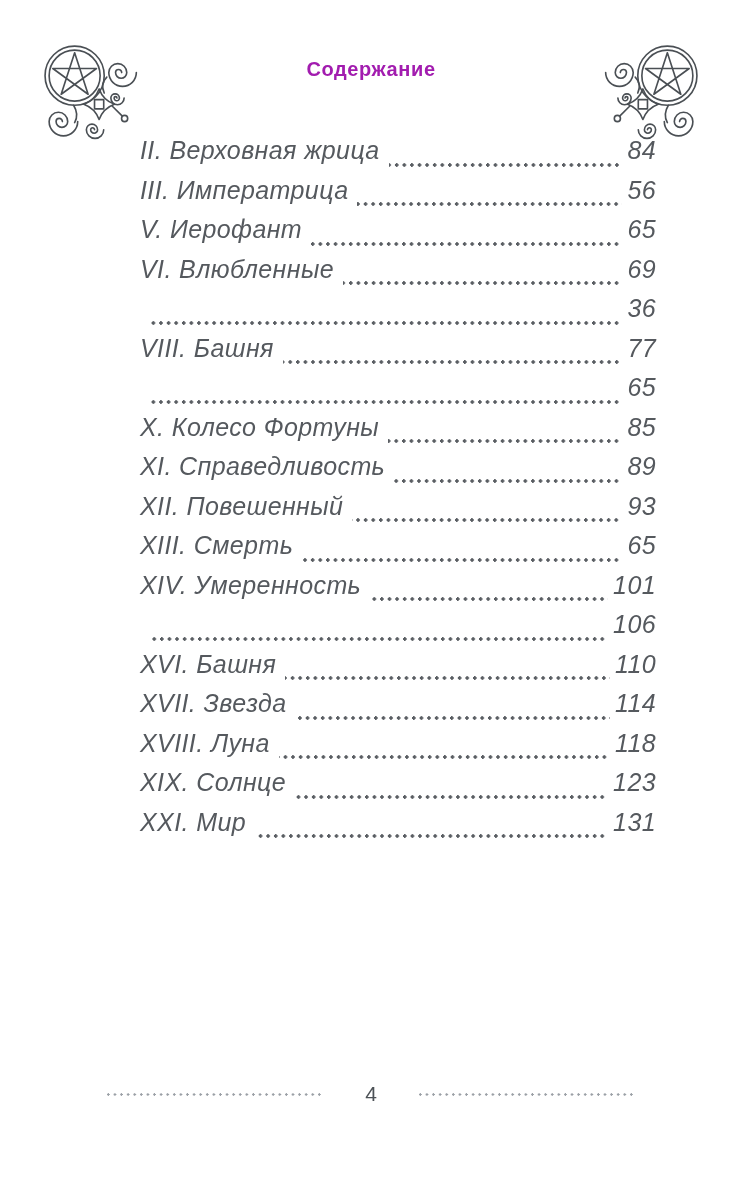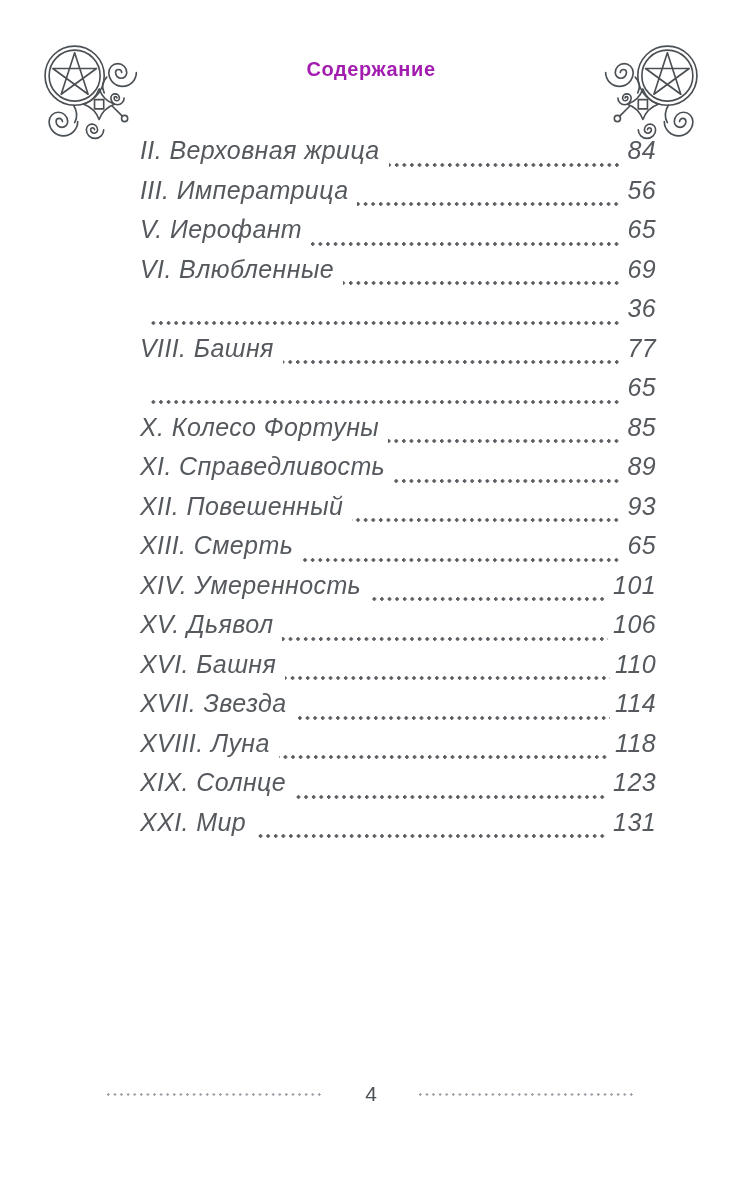--- a/index.html
+++ b/index.html
@@ -205,21 +205,20 @@
       <span class="toc-page">65</span>
     </div>
 
     <div class="toc-row">
       <span class="toc-label">XIV. Умеренность</span>
       <span class="leader"></span>
       <span class="toc-page">101</span>
     </div>
 
     <div class="toc-row">
-      <span class="toc-label">XV. Дьявол</span>
       <span class="leader"></span>
       <span class="toc-page">106</span>
     </div>
 
     <div class="toc-row">
       <span class="toc-label">XVI. Башня</span>
       <span class="leader"></span>
       <span class="toc-page">110</span>
     </div>
 

